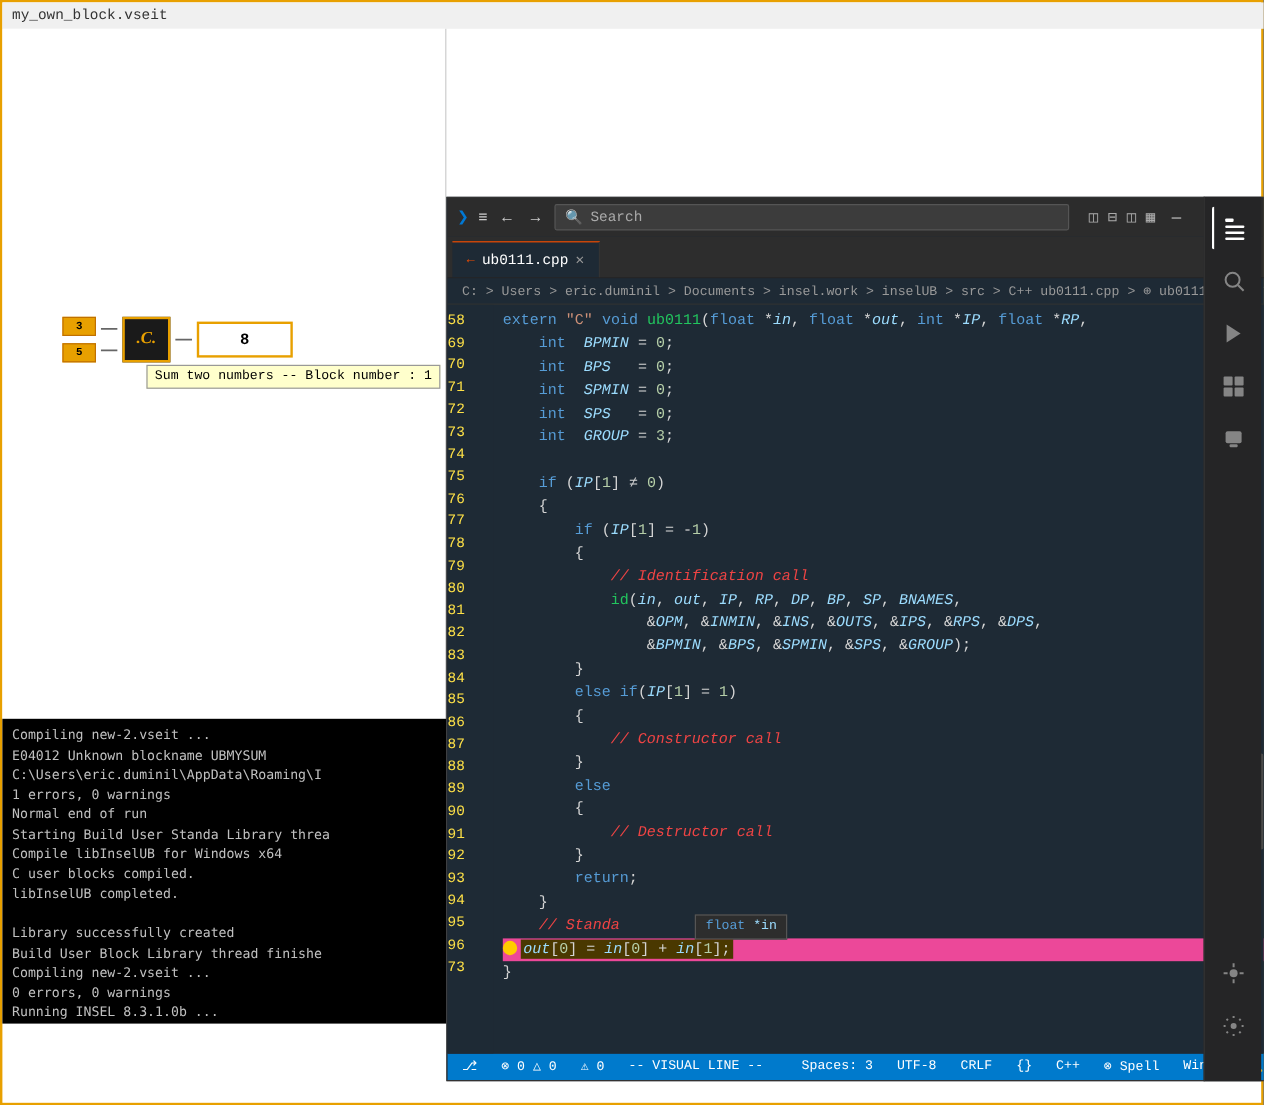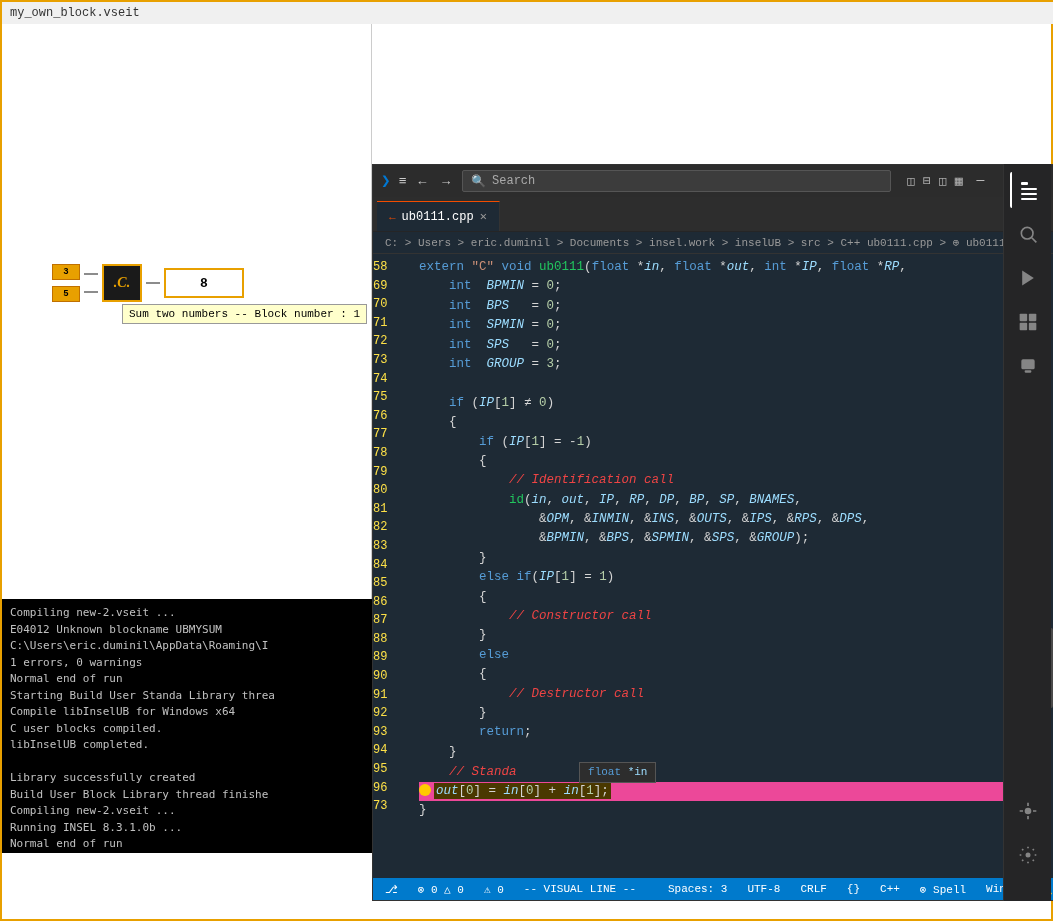--- a/index.html
+++ b/index.html
@@ -459,20 +459,21 @@
     <div class="line">1 errors, 0 warnings</div>
     <div class="line">Normal end of run</div>
     <div class="line">Starting Build User Standa Library threa</div>
     <div class="line">Compile libInselUB for Windows x64</div>
     <div class="line">C user blocks compiled.</div>
     <div class="line">libInselUB completed.</div>
     <div class="line">&nbsp;</div>
     <div class="line">Library successfully created</div>
     <div class="line">Build User Block Library thread finishe</div>
     <div class="line">Compiling new-2.vseit ...</div>
+    <div class="line">0 errors, 0 warnings</div>
     <div class="line">Running INSEL 8.3.1.0b ...</div>
     <div class="line">Normal end of run</div>
   </div>
 
   <div class="vscode-panel">
 
     <div class="vscode-titlebar">
       <span class="vscode-icon">❯</span>
       <span class="vscode-menu">≡</span>
       <span class="vscode-nav-btn">←</span>

